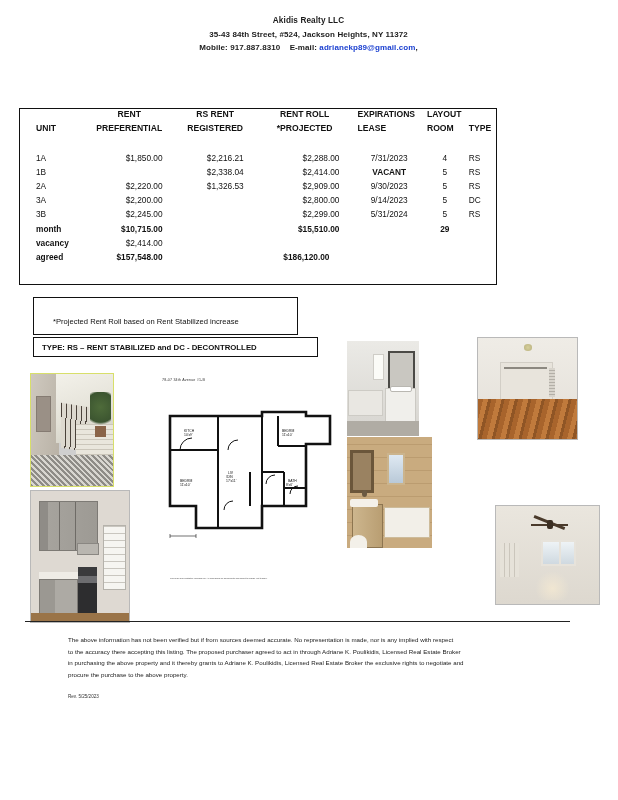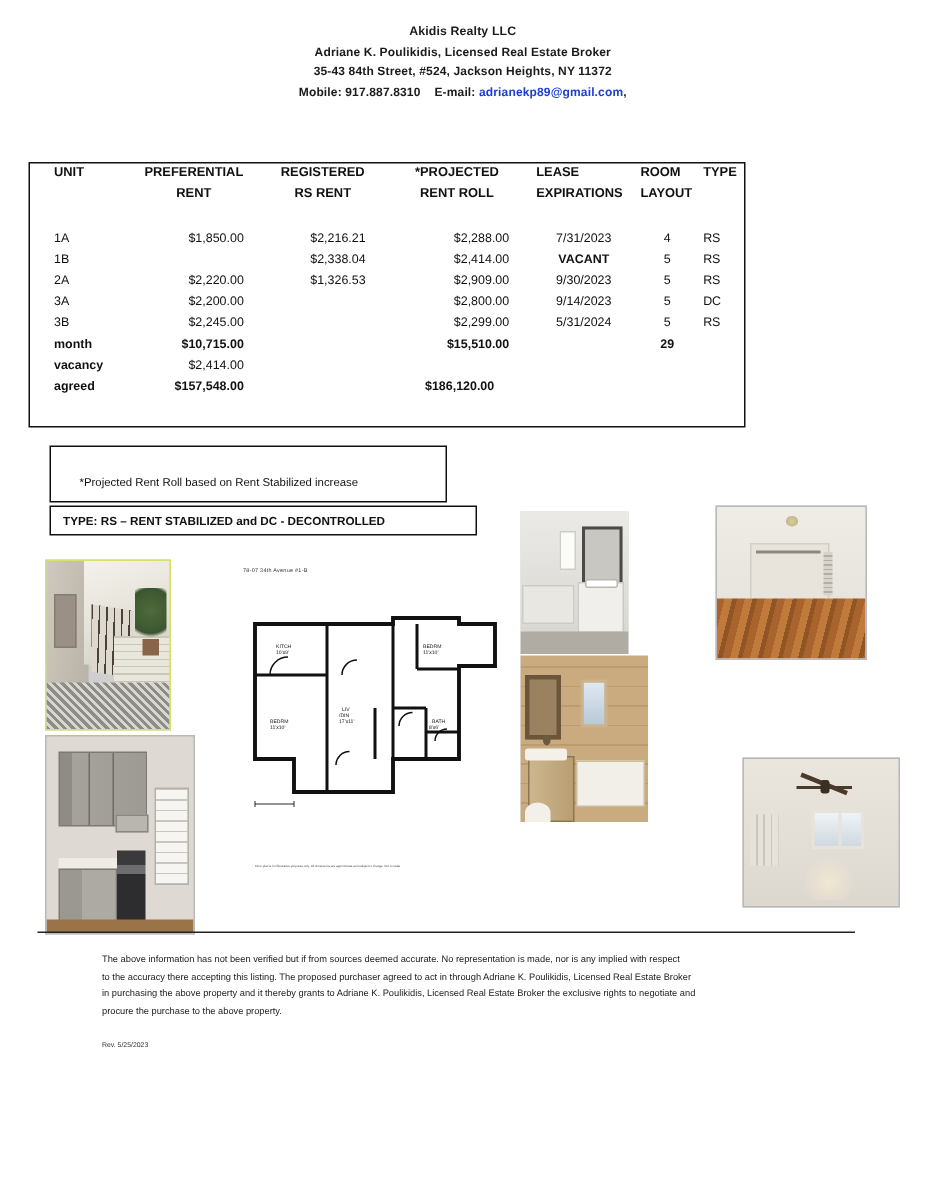--- a/index.html
+++ b/index.html
@@ -159,50 +159,49 @@
   .disclaimer p{margin:0;font-size:6.2px;line-height:11.6px;color:#222;text-align:left;}
   .rev{position:absolute;left:68px;top:694px;font-size:4.6px;color:#333;}
 </style>
 </head>
 <body>
 
 <div class="page">
 
   <div class="hdr">
     <div class="l1">Akidis Realty LLC</div>
-    <div class="l2">Adriane K. Poulikidis, Licensed Real Estate Broker</div>
     <div class="l3">35-43 84th Street, #524, Jackson Heights, NY 11372</div>
     <div class="l4">
       <span>Mobile: 917.887.8310</span>
       &nbsp;&nbsp;
       <span>E-mail:</span>
       <span class="email">adrianekp89@gmail.com</span><span>,</span>
     </div>
   </div>
 
   <div class="tablebox"></div>
   <table class="rent">
     <thead>
       <tr>
+        <th class="c-unit"></th>
+        <th class="c-pref">RENT</th>
+        <th class="c-reg">RS RENT</th>
+        <th class="c-proj">RENT ROLL</th>
+        <th class="c-lease">EXPIRATIONS</th>
+        <th class="c-room">LAYOUT</th>
+        <th class="c-type"></th>
+      </tr>
+      <tr>
         <th class="c-unit">UNIT</th>
         <th class="c-pref">PREFERENTIAL</th>
         <th class="c-reg">REGISTERED</th>
         <th class="c-proj">*PROJECTED</th>
         <th class="c-lease">LEASE</th>
         <th class="c-room">ROOM</th>
         <th class="c-type">TYPE</th>
-      </tr>
-      <tr>
-        <th class="c-unit"></th>
-        <th class="c-pref">RENT</th>
-        <th class="c-reg">RS RENT</th>
-        <th class="c-proj">RENT ROLL</th>
-        <th class="c-lease">EXPIRATIONS</th>
-        <th class="c-room">LAYOUT</th>
-        <th class="c-type"></th>
       </tr>
       <tr>
           <td class="hdr-sp" colspan="7"></td>
         </tr>
     </thead>
     <tbody>
       <tr>
         <td class="c-unit">1A</td>
         <td class="c-pref">$1,850.00</td>
         <td class="c-reg">$2,216.21</td>

